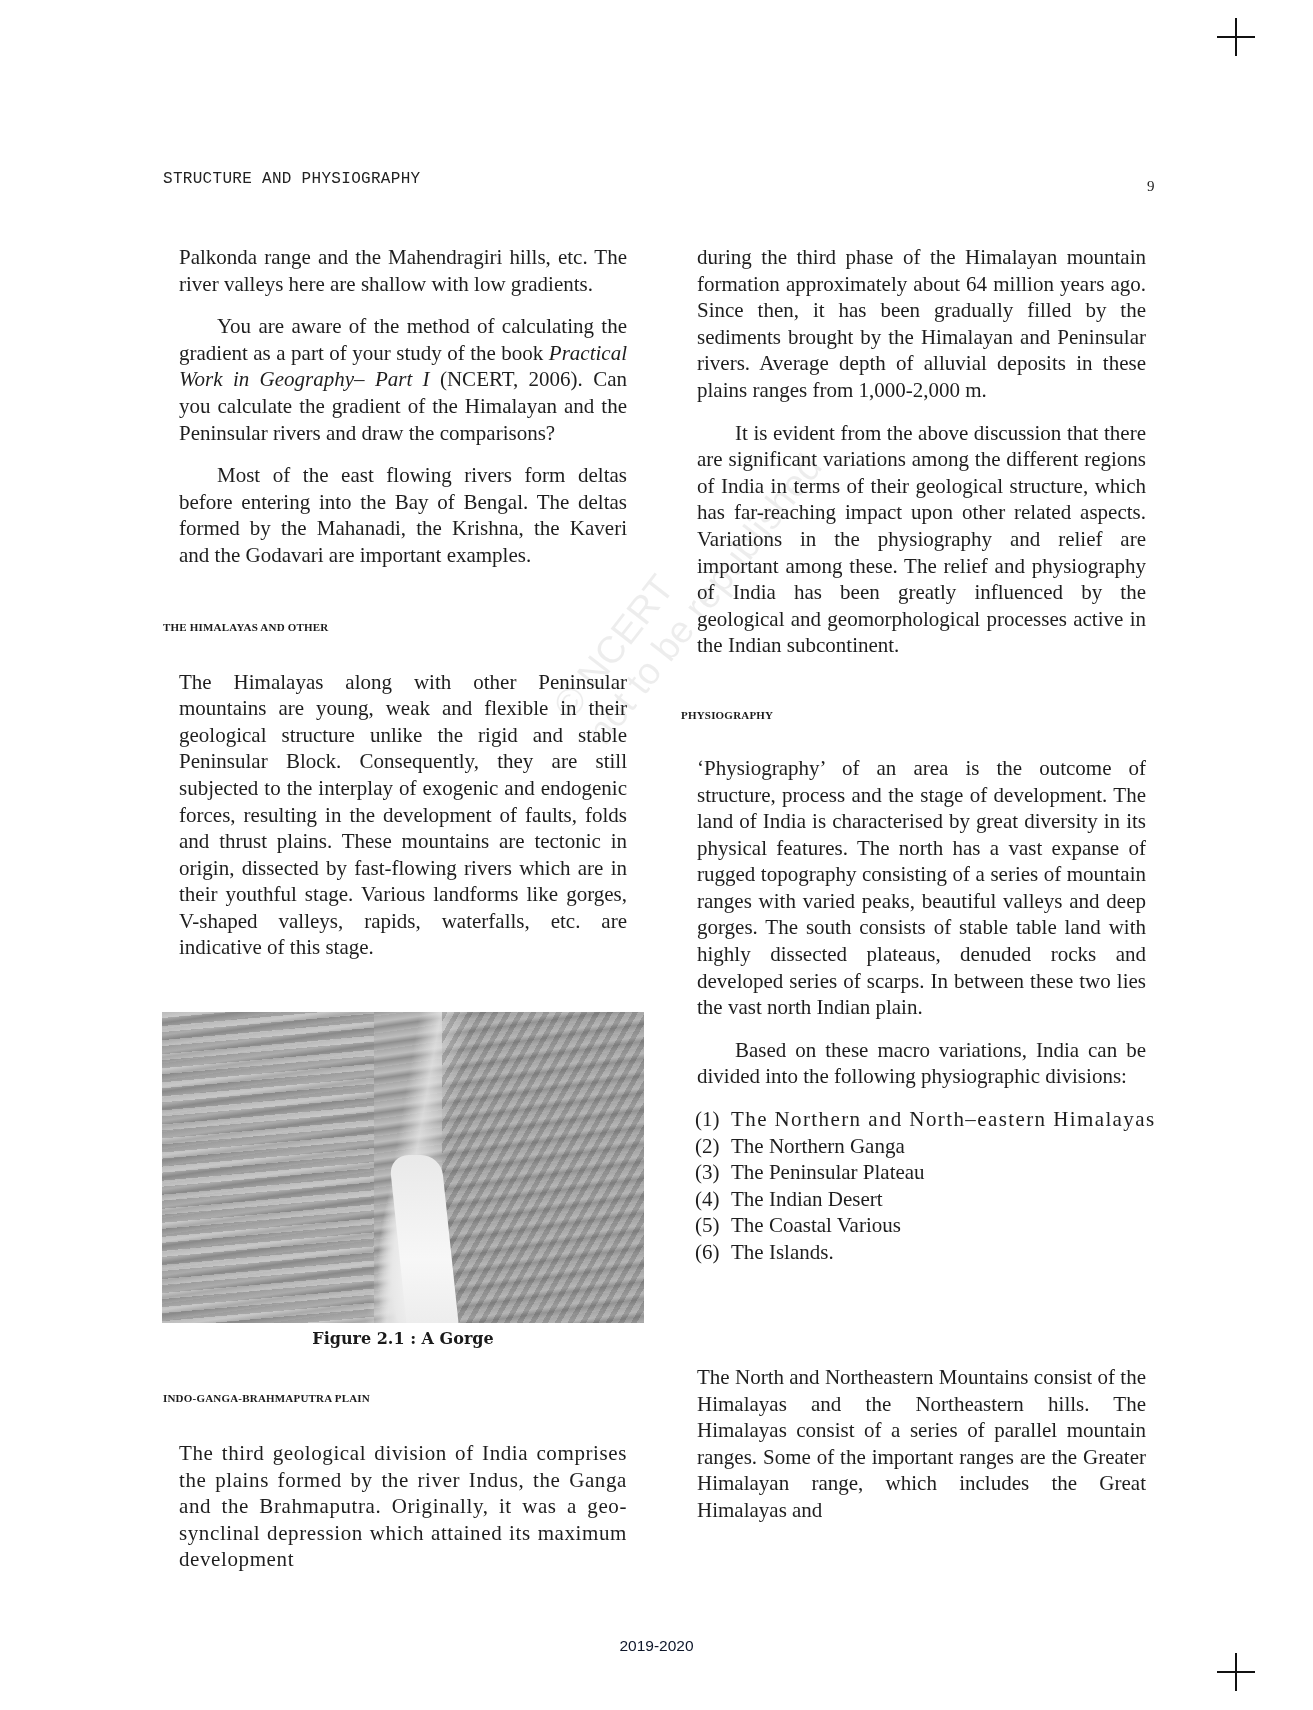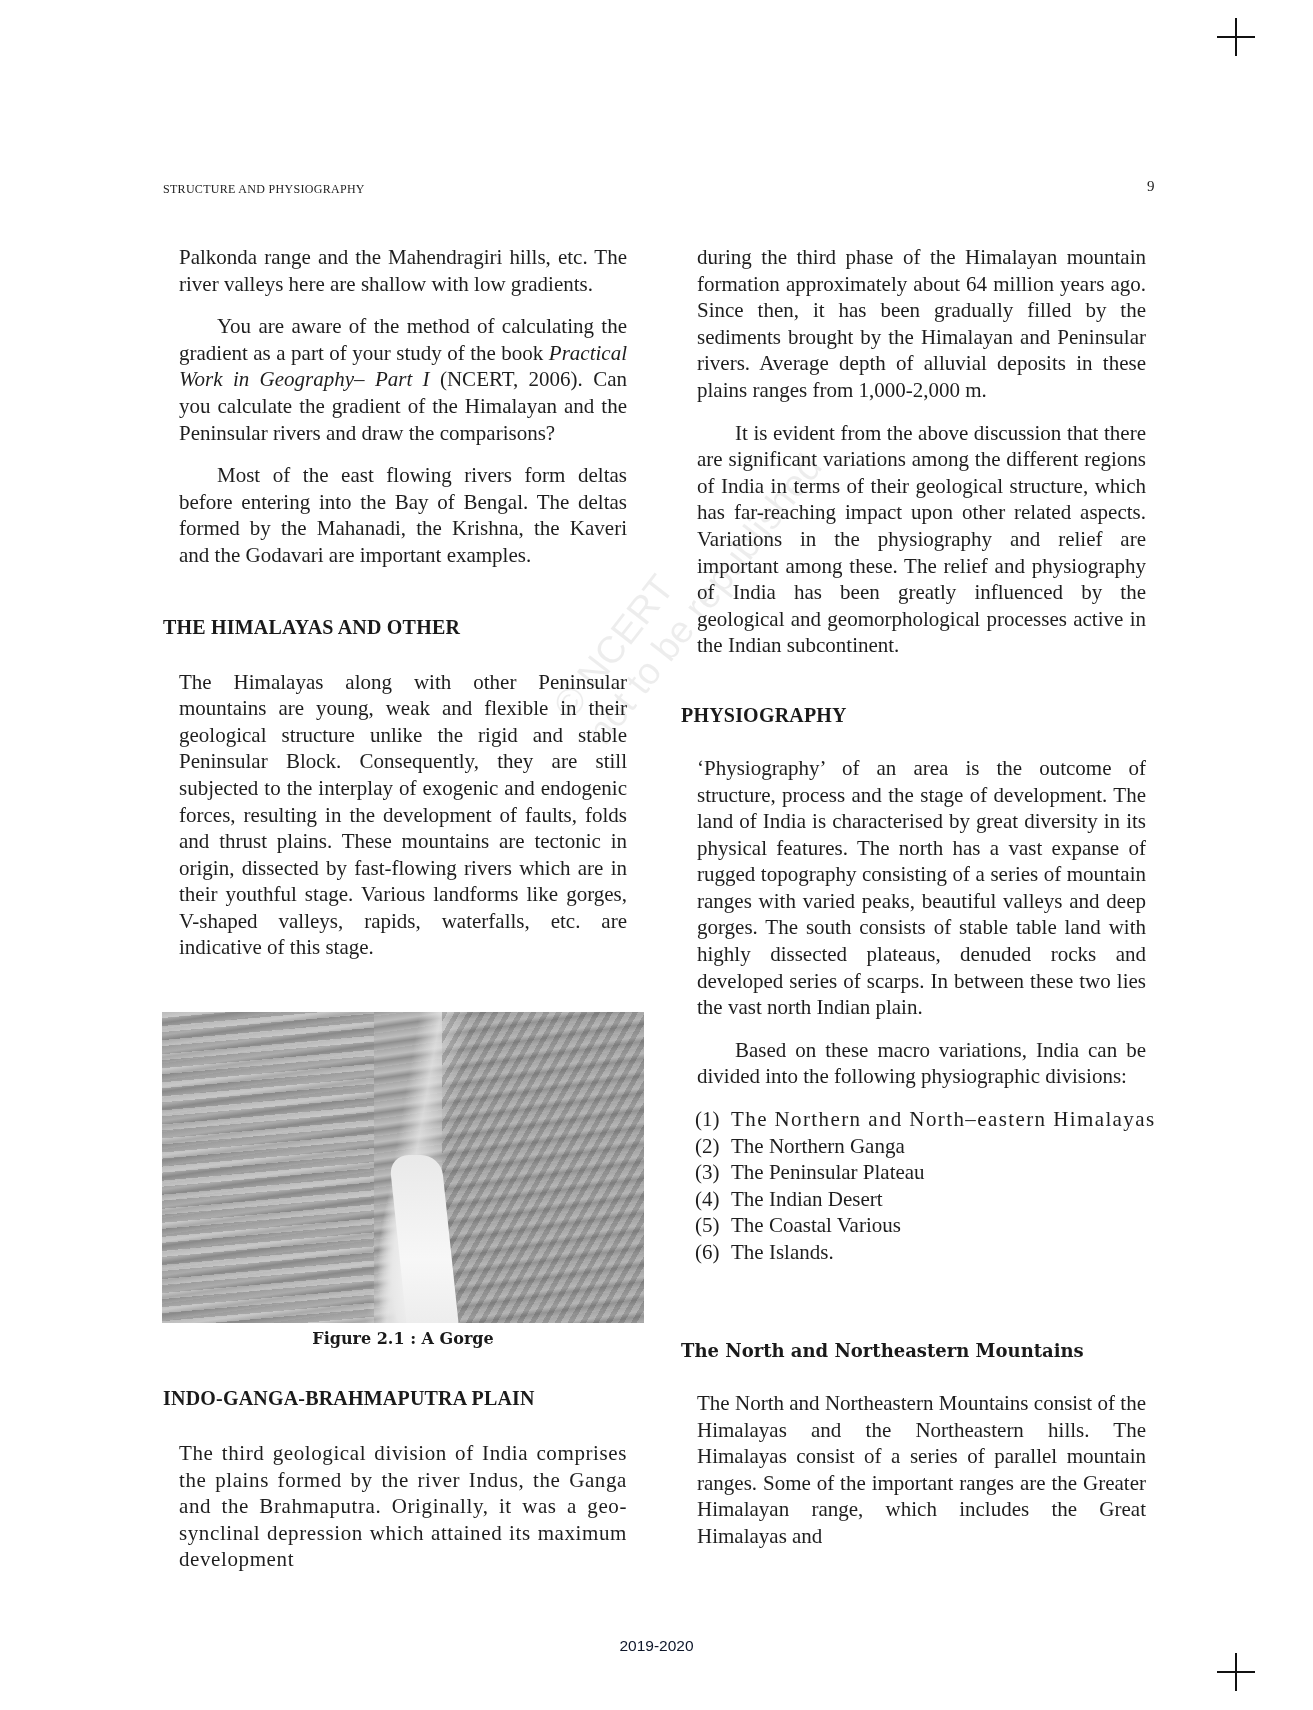--- a/index.html
+++ b/index.html
@@ -7,42 +7,42 @@
     width: 1313px; height: 1710px; position: relative; overflow: hidden;
     font-family: "DejaVu Serif", "Liberation Serif", serif;
     color: #1e1e1e;
   }
   .crop { position: absolute; width: 38px; height: 38px; }
   .crop::before, .crop::after { content: ""; position: absolute; background: #111; }
   .crop::before { left: 0; right: 0; top: 18px; height: 2px; }
   .crop::after { top: 0; bottom: 0; left: 18px; width: 2px; }
 
   .running-head {
-    position: absolute; top: 182px; left: 163px;
-    font-family: Liberation Serif, serif; font-size: 12px; letter-spacing: 0.3px;
+    position: absolute; top: 170px; left: 163px;
+    font-family: Liberation Mono, monospace; font-size: 16px; letter-spacing: 0.3px;
     color: #222;
   }
   .page-number {
     position: absolute; top: 178px; left: 1147px;
     font-family: "Liberation Serif", serif; font-size: 15px; color: #222;
   }
 
   .col { position: absolute; width: 480px; }
   .col-left { left: 163px; top: 228px; }
   .col-right { left: 681px; top: 228px; width: 481px; }
 
   p {
     margin: 16px; font-size: 19.2px; line-height: 26.6px; text-align: justify;
     hyphens: none; font-family: "Liberation Serif", serif; font-size: 21px;
   }
   p.indent { text-indent: 38px; }
 
   .sc-head {
     font-family: "Liberation Serif", serif; font-weight: bold;
-    font-size: 20px; line-height: 28px; margin: 0; letter-spacing: 0.2px;
+    font-size: 11px; line-height: 28px; margin: 0; letter-spacing: 0.2px;
     text-transform: uppercase; color: #1a1a1a;
   }
   .bold-head {
     font-family: "DejaVu Serif", serif; font-weight: bold; font-size: 18px;
     line-height: 26px; margin: 0; color: #1a1a1a;
   }
 
   .figure {
     position: absolute; left: 162px; top: 1012px; width: 482px; height: 311px;
     background:
@@ -163,18 +163,17 @@
         <span class="txt">The Coastal Various</span>
       </li>
     <li>
         <span class="num">(6)</span>
         <span class="txt">The Islands.</span>
       </li>
   </ol>
 </div>
 
 <div class="col" style="left:681px; top:1338px; width:481px;">
-  <h4 class="bold-head">The North and Northeastern Mountains</h4>
   <div style="height:10px"></div>
   <p>The North and Northeastern Mountains consist of the Himalayas and the Northeastern hills. The Himalayas consist of a series of parallel mountain ranges. Some of the important ranges are the Greater Himalayan range, which includes the Great Himalayas and</p>
 </div>
 
 <div class="footer">2019-2020</div>
 
 </body></html>

